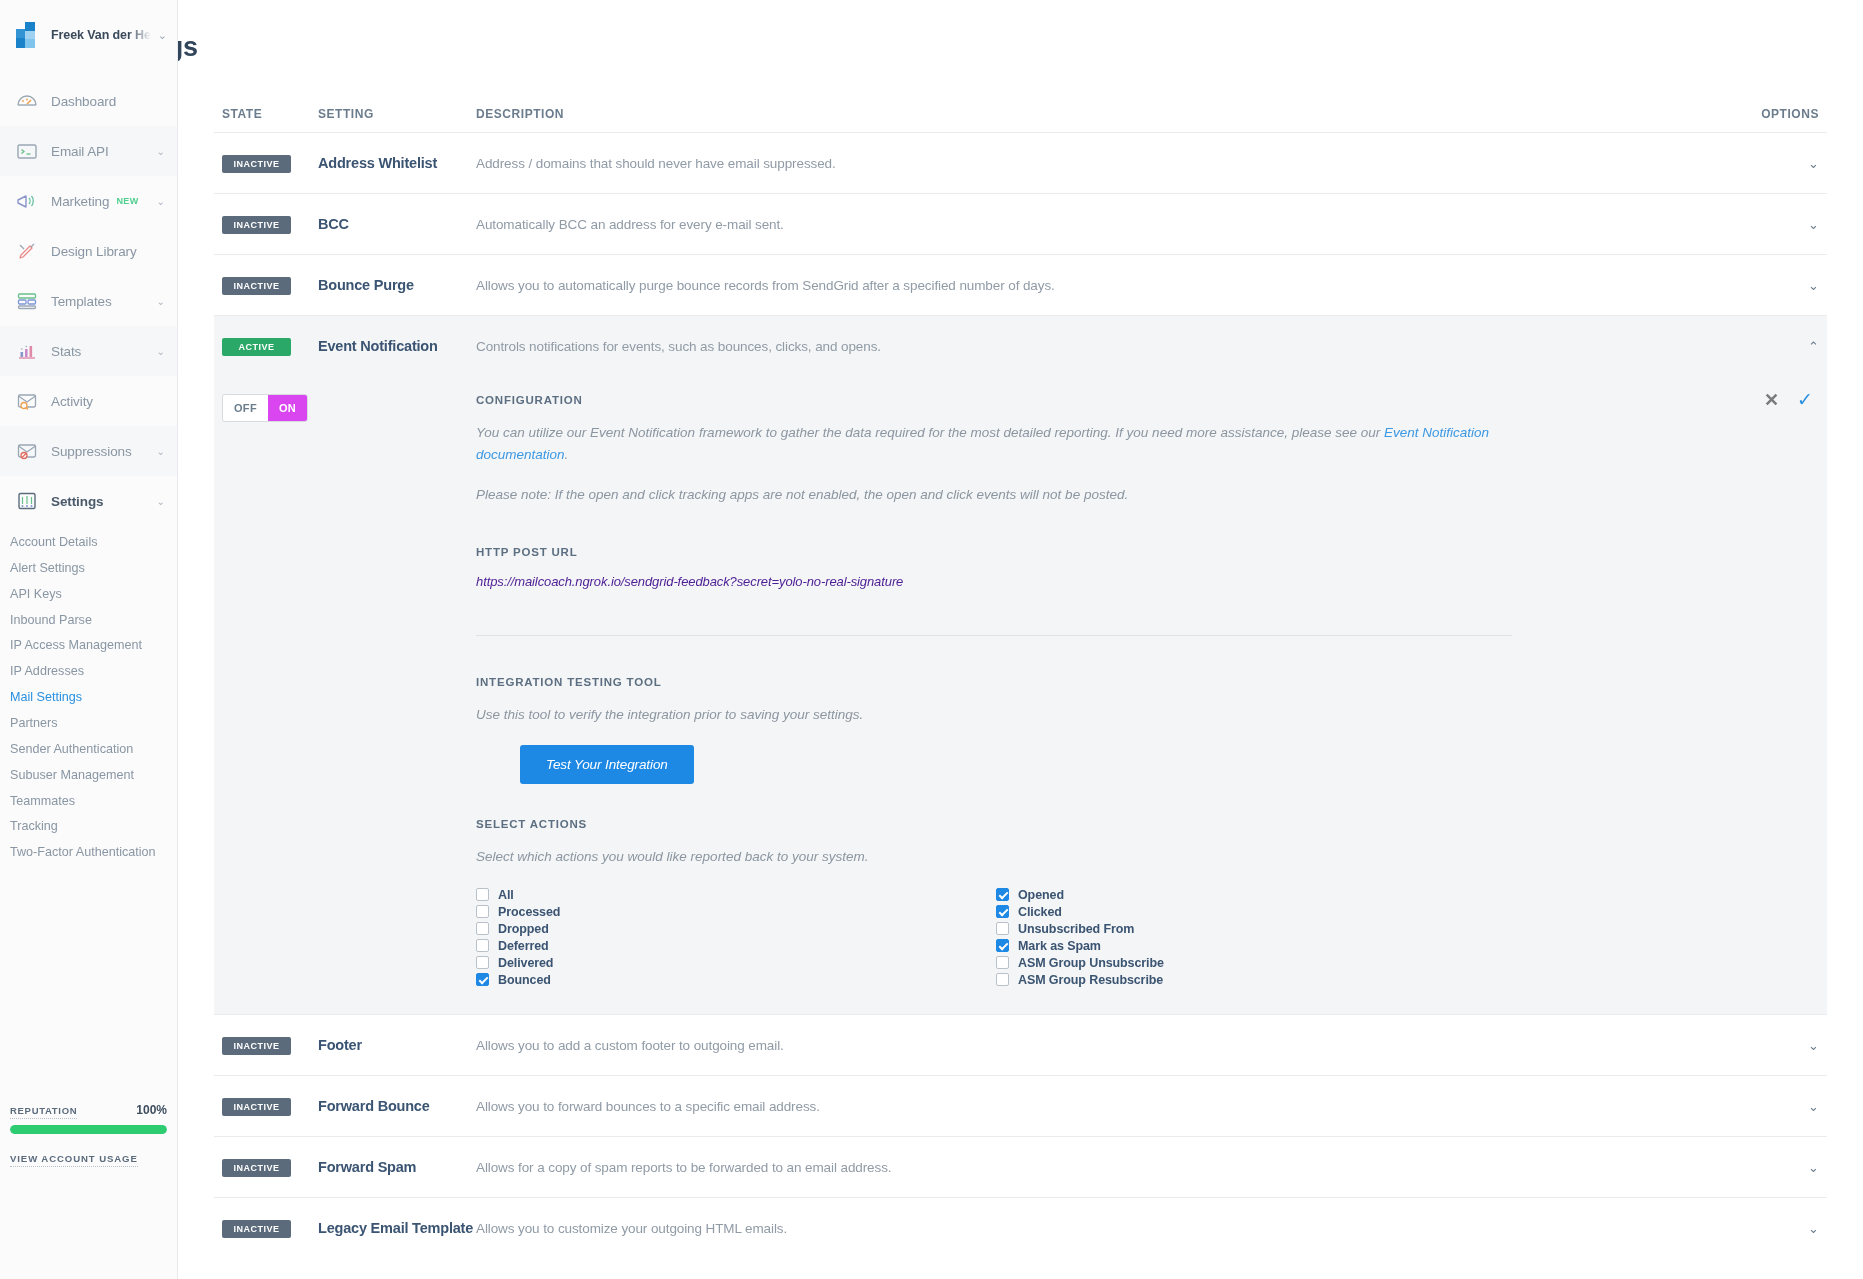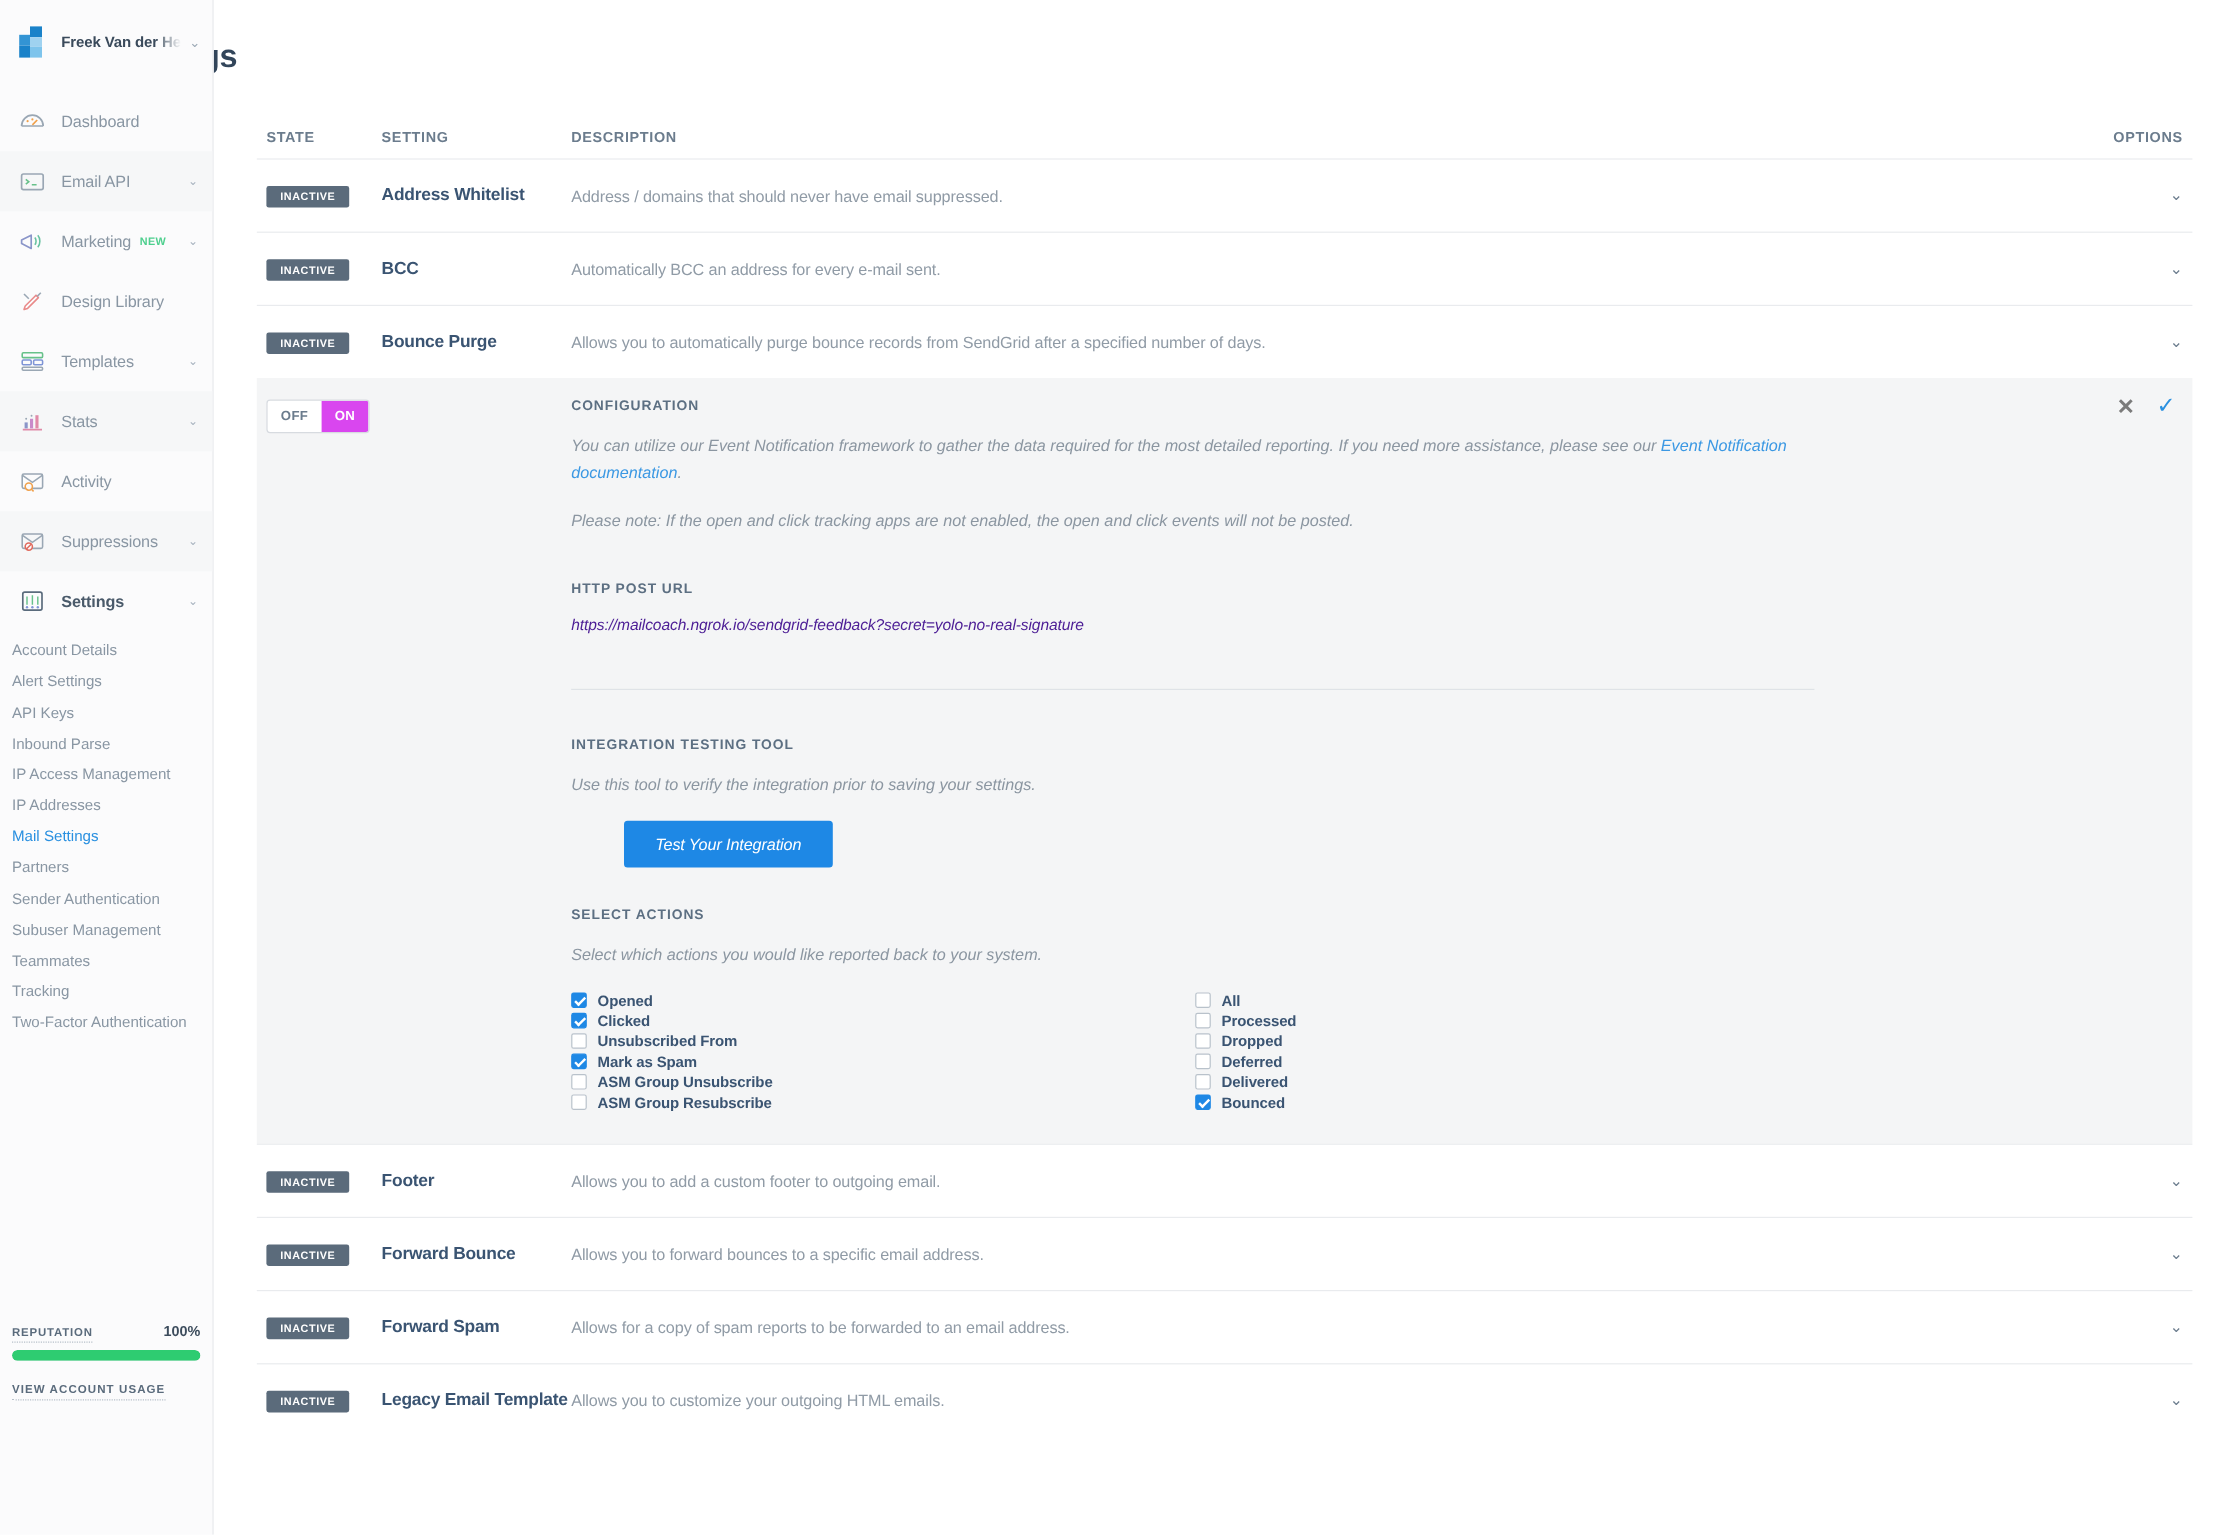--- a/index.html
+++ b/index.html
@@ -340,20 +340,26 @@
         <div class="col-options"><span class="chev">⌄</span></div>
       </div>
 
       <div class="row">
         <div class="col-state"><span class="state-badge">INACTIVE</span></div>
         <div class="col-setting setting-name">Bounce Purge</div>
         <div class="col-desc setting-desc">Allows you to automatically purge bounce records from SendGrid after a specified number of days.</div>
         <div class="col-options"><span class="chev">⌄</span></div>
       </div>
 
+      <div class="row expanded-head">
+        <div class="col-state"><span class="state-badge active">ACTIVE</span></div>
+        <div class="col-setting setting-name">Event Notification</div>
+        <div class="col-desc setting-desc">Controls notifications for events, such as bounces, clicks, and opens.</div>
+        <div class="col-options"><span class="chev">⌃</span></div>
+      </div>
 
       <div class="panel">
 
         <div class="panel-left">
           <div class="toggle">
             <span>OFF</span>
             <span class="on">ON</span>
           </div>
         </div>
 
@@ -378,20 +384,47 @@
           <div class="section-label" style="margin-top:40px">INTEGRATION TESTING TOOL</div>
           <p class="para">Use this tool to verify the integration prior to saving your settings.</p>
           <button class="btn-primary">Test Your Integration</button>
 
           <div class="section-label" style="margin-top:34px">SELECT ACTIONS</div>
           <p class="para">Select which actions you would like reported back to your system.</p>
 
           <div class="cb-cols">
             <div class="cb-col">
               <div class="cb-row">
+                <span class="cb"></span>
+                <span class="cb-label">All</span>
+              </div>
+              <div class="cb-row">
+                <span class="cb"></span>
+                <span class="cb-label">Processed</span>
+              </div>
+              <div class="cb-row">
+                <span class="cb"></span>
+                <span class="cb-label">Dropped</span>
+              </div>
+              <div class="cb-row">
+                <span class="cb"></span>
+                <span class="cb-label">Deferred</span>
+              </div>
+              <div class="cb-row">
+                <span class="cb"></span>
+                <span class="cb-label">Delivered</span>
+              </div>
+              <div class="cb-row">
+                <span class="cb checked"></span>
+                <span class="cb-label">Bounced</span>
+              </div>
+            </div>
+
+            <div class="cb-col">
+              <div class="cb-row">
                 <span class="cb checked"></span>
                 <span class="cb-label">Opened</span>
               </div>
               <div class="cb-row">
                 <span class="cb checked"></span>
                 <span class="cb-label">Clicked</span>
               </div>
               <div class="cb-row">
                 <span class="cb"></span>
                 <span class="cb-label">Unsubscribed From</span>
@@ -400,47 +433,20 @@
                 <span class="cb checked"></span>
                 <span class="cb-label">Mark as Spam</span>
               </div>
               <div class="cb-row">
                 <span class="cb"></span>
                 <span class="cb-label">ASM Group Unsubscribe</span>
               </div>
               <div class="cb-row">
                 <span class="cb"></span>
                 <span class="cb-label">ASM Group Resubscribe</span>
-              </div>
-            </div>
-
-            <div class="cb-col">
-              <div class="cb-row">
-                <span class="cb"></span>
-                <span class="cb-label">All</span>
-              </div>
-              <div class="cb-row">
-                <span class="cb"></span>
-                <span class="cb-label">Processed</span>
-              </div>
-              <div class="cb-row">
-                <span class="cb"></span>
-                <span class="cb-label">Dropped</span>
-              </div>
-              <div class="cb-row">
-                <span class="cb"></span>
-                <span class="cb-label">Deferred</span>
-              </div>
-              <div class="cb-row">
-                <span class="cb"></span>
-                <span class="cb-label">Delivered</span>
-              </div>
-              <div class="cb-row">
-                <span class="cb checked"></span>
-                <span class="cb-label">Bounced</span>
               </div>
             </div>
           </div>
 
         </div>
       </div>
 
       <div class="row">
         <div class="col-state"><span class="state-badge">INACTIVE</span></div>
         <div class="col-setting setting-name">Footer</div>

